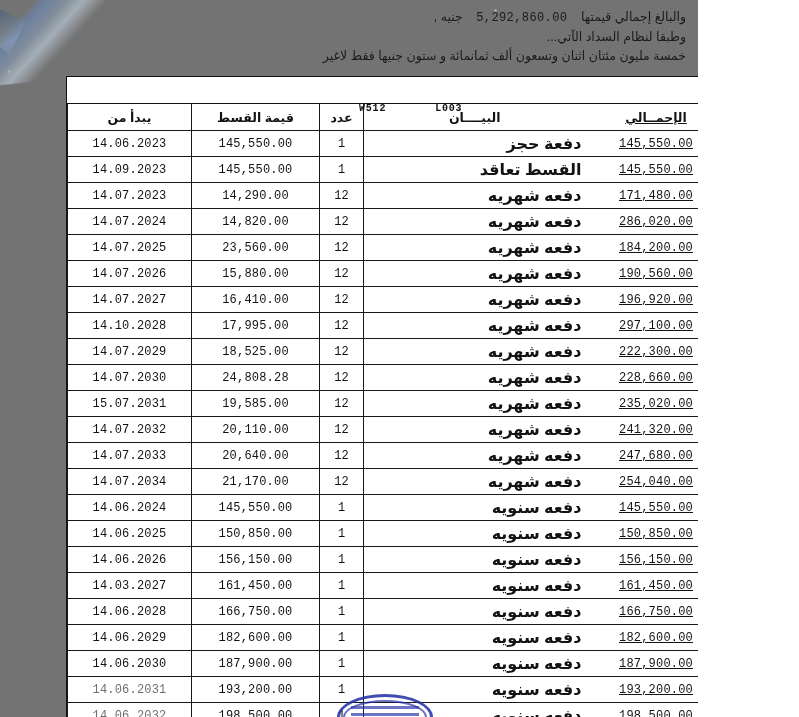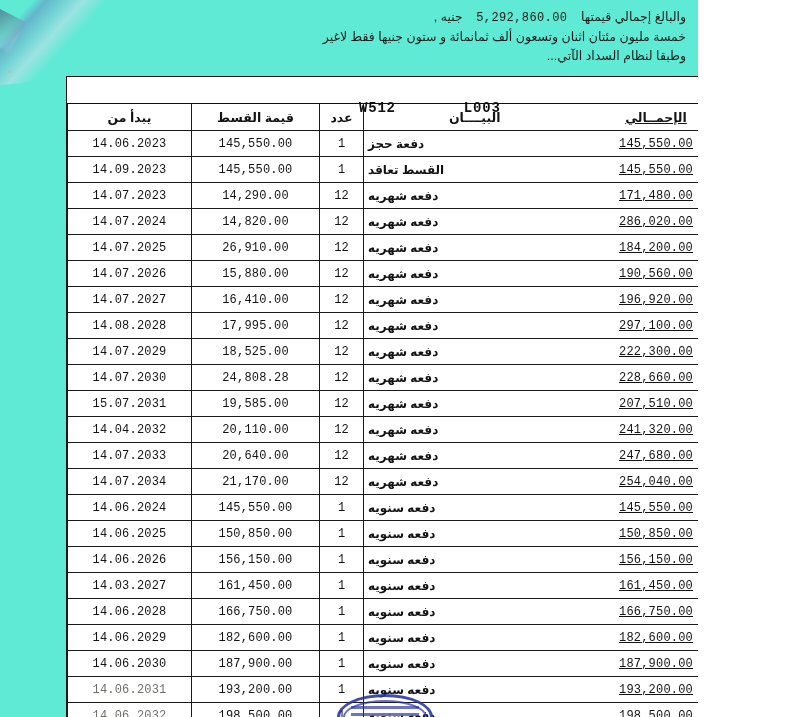--- a/index.html
+++ b/index.html
@@ -8,21 +8,21 @@
     padding: 0;
     background: #ffffff;
   }
   body {
     font-family: "Liberation Sans", "DejaVu Sans", sans-serif;
   }
   .page {
     position: relative;
     width: 698px;
     height: 717px;
-    background: #5eead4;
+    background: #737373;
     overflow: hidden;
   }
 
   
   .scan-corner {
     position: absolute;
     left: -14px;
     top: -30px;
     width: 120px;
     height: 110px;
@@ -106,25 +106,25 @@
     font-size: 12.5px;
     font-weight: bold;
     color: #111;
     padding-right: 7px;
     white-space: nowrap;
     letter-spacing: .2px;
   }
   .band-codes {
     margin-right: auto;
     display: flex;
-    gap: 68px;
+    gap: 49px;
     padding-left: 292px;
     direction: ltr;
     font-family: "Liberation Mono", "DejaVu Sans Mono", monospace;
-    font-size: 14px;
+    font-size: 10px;
     font-weight: bold;
     color: #111;
     letter-spacing: .8px;
     margin-top: 36px;
   }
 
   table.schedule {
     width: 100%;
     border-collapse: collapse;
     direction: rtl;
@@ -158,23 +158,23 @@
     margin-left: 28px;
   }
   td.num {
     font-family: "Liberation Mono", "DejaVu Sans Mono", monospace;
     font-size: 12px;
     text-align: center;
     direction: ltr;
     letter-spacing: .2px;
   }
   td.desc {
-    font-size: 12px;
+    font-size: 16px;
     font-weight: bold;
-    text-align: left;
+    text-align: right;
     letter-spacing: .3px;
   }
   td.count {
     font-family: "Liberation Mono", "DejaVu Sans Mono", monospace;
     font-size: 12px;
     text-align: center;
   }
 
   
   tr.fade td.start { color: #6f6f6c; }
@@ -221,22 +221,22 @@
   <div class="scan-corner"></div>
   <div class="page-speck" style="left:494px; top:9px;"></div>
   <div class="page-speck" style="left:8px; top:70px;"></div>
 
   <div class="preamble">
     <span class="pre-line l1">
       <span>والبالغ إجمالي قيمتها</span>
       <span class="amount-figure">5,292,860.00</span>
       <span>جنيه ,</span>
     </span>
+    <span class="pre-line l3">وطبقا لنظام السداد الآتي...</span>
     <span class="pre-line l2">خمسة مليون مئتان اثنان وتسعون ألف ثمانمائة و ستون    جنيها فقط لاغير</span>
-    <span class="pre-line l3">وطبقا لنظام السداد الآتي...</span>
   </div>
 
   <div class="sheet">
 
     <div class="band">
       <span class="band-codes">
         <span>W512</span>
         <span>L003</span>
       </span>
     </div>
@@ -284,21 +284,21 @@
             <td class="num">286,020.00</td>
             <td class="desc">دفعه شهريه</td>
             <td class="count">12</td>
             <td class="num">14,820.00</td>
             <td class="num start">14.07.2024</td>
           </tr>
           <tr>
             <td class="num">184,200.00</td>
             <td class="desc">دفعه شهريه</td>
             <td class="count">12</td>
-            <td class="num">26,910.00</td>
+            <td class="num">23,560.00</td>
             <td class="num start">14.07.2025</td>
           </tr>
           <tr>
             <td class="num">190,560.00</td>
             <td class="desc">دفعه شهريه</td>
             <td class="count">12</td>
             <td class="num">15,880.00</td>
             <td class="num start">14.07.2026</td>
           </tr>
           <tr>
@@ -306,49 +306,49 @@
             <td class="desc">دفعه شهريه</td>
             <td class="count">12</td>
             <td class="num">16,410.00</td>
             <td class="num start">14.07.2027</td>
           </tr>
           <tr>
             <td class="num">297,100.00</td>
             <td class="desc">دفعه شهريه</td>
             <td class="count">12</td>
             <td class="num">17,995.00</td>
-            <td class="num start">14.08.2028</td>
+            <td class="num start">14.10.2028</td>
           </tr>
           <tr>
             <td class="num">222,300.00</td>
             <td class="desc">دفعه شهريه</td>
             <td class="count">12</td>
             <td class="num">18,525.00</td>
             <td class="num start">14.07.2029</td>
           </tr>
           <tr>
             <td class="num">228,660.00</td>
             <td class="desc">دفعه شهريه</td>
             <td class="count">12</td>
             <td class="num">24,808.28</td>
             <td class="num start">14.07.2030</td>
           </tr>
           <tr>
-            <td class="num">207,510.00</td>
+            <td class="num">235,020.00</td>
             <td class="desc">دفعه شهريه</td>
             <td class="count">12</td>
             <td class="num">19,585.00</td>
             <td class="num start">15.07.2031</td>
           </tr>
           <tr>
             <td class="num">241,320.00</td>
             <td class="desc">دفعه شهريه</td>
             <td class="count">12</td>
             <td class="num">20,110.00</td>
-            <td class="num start">14.04.2032</td>
+            <td class="num start">14.07.2032</td>
           </tr>
           <tr>
             <td class="num">247,680.00</td>
             <td class="desc">دفعه شهريه</td>
             <td class="count">12</td>
             <td class="num">20,640.00</td>
             <td class="num start">14.07.2033</td>
           </tr>
           <tr>
             <td class="num">254,040.00</td>

